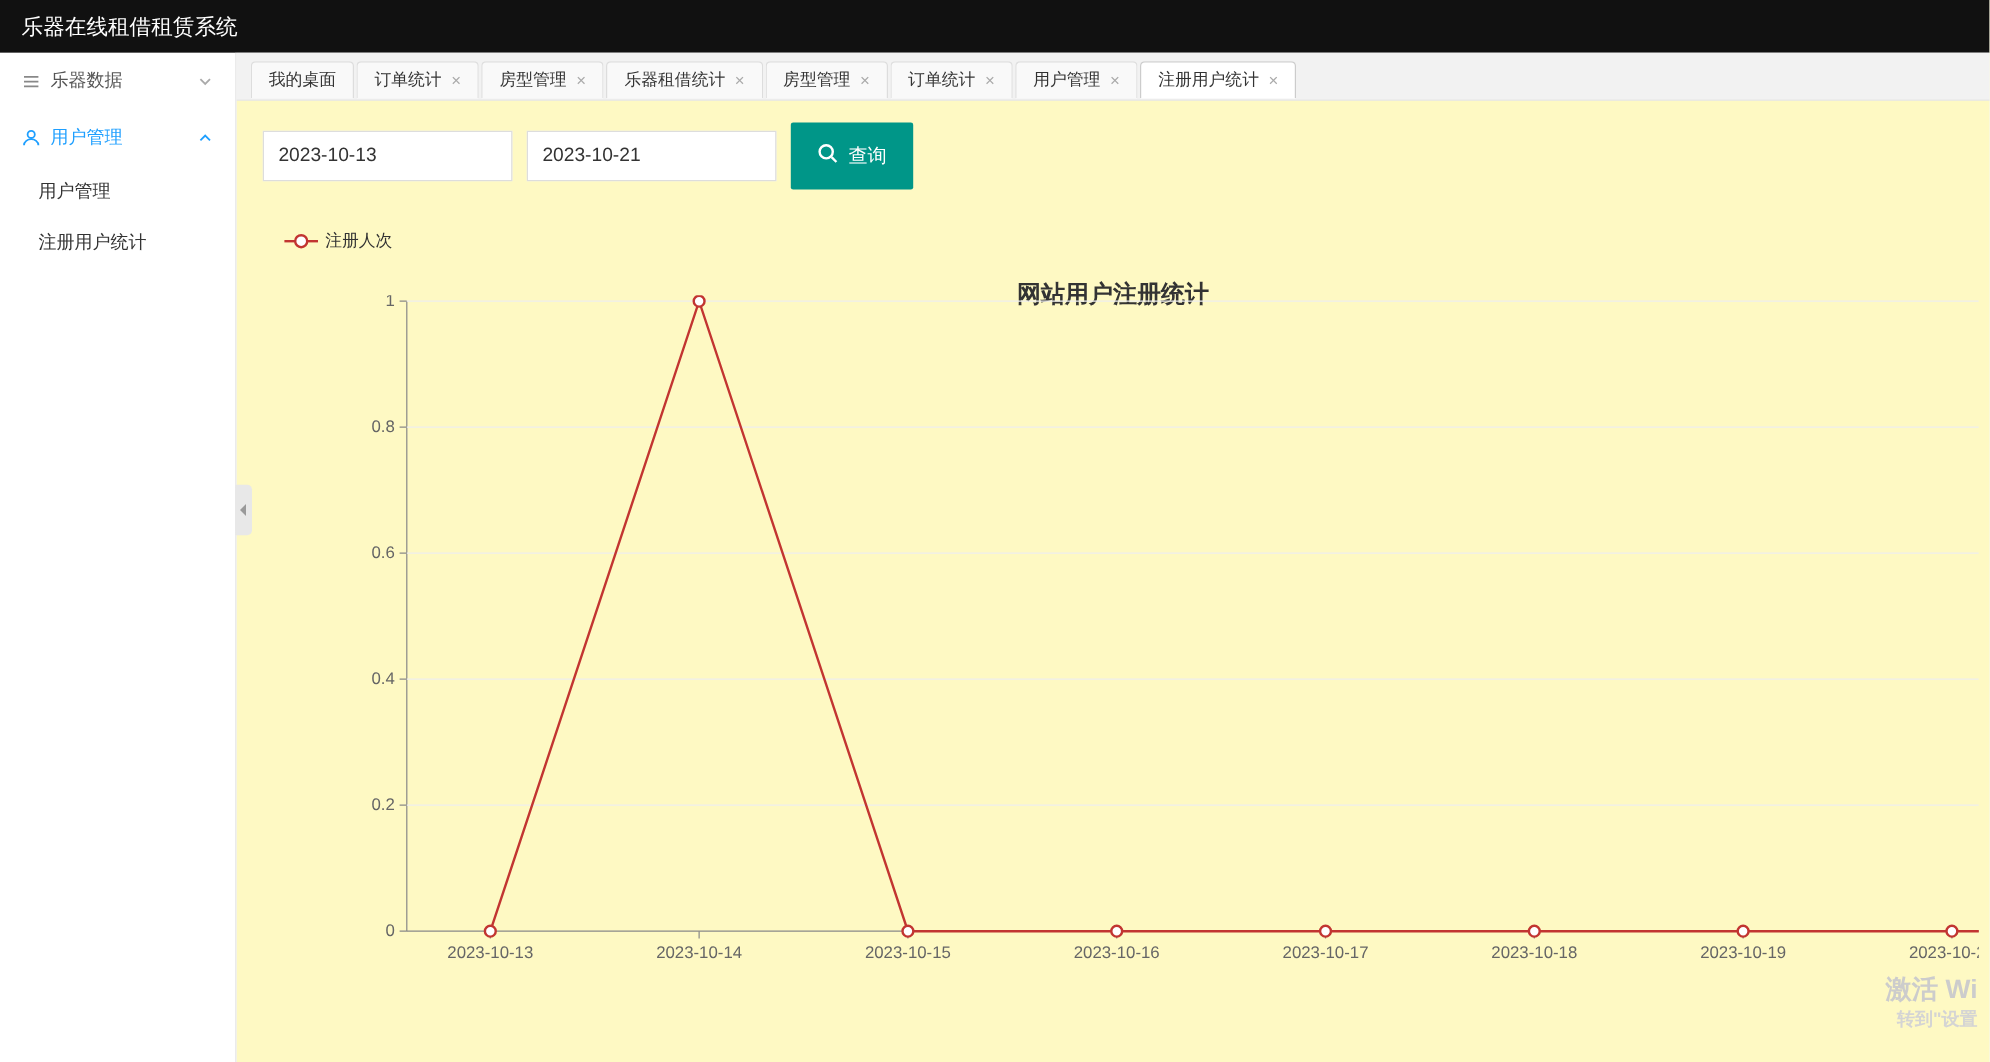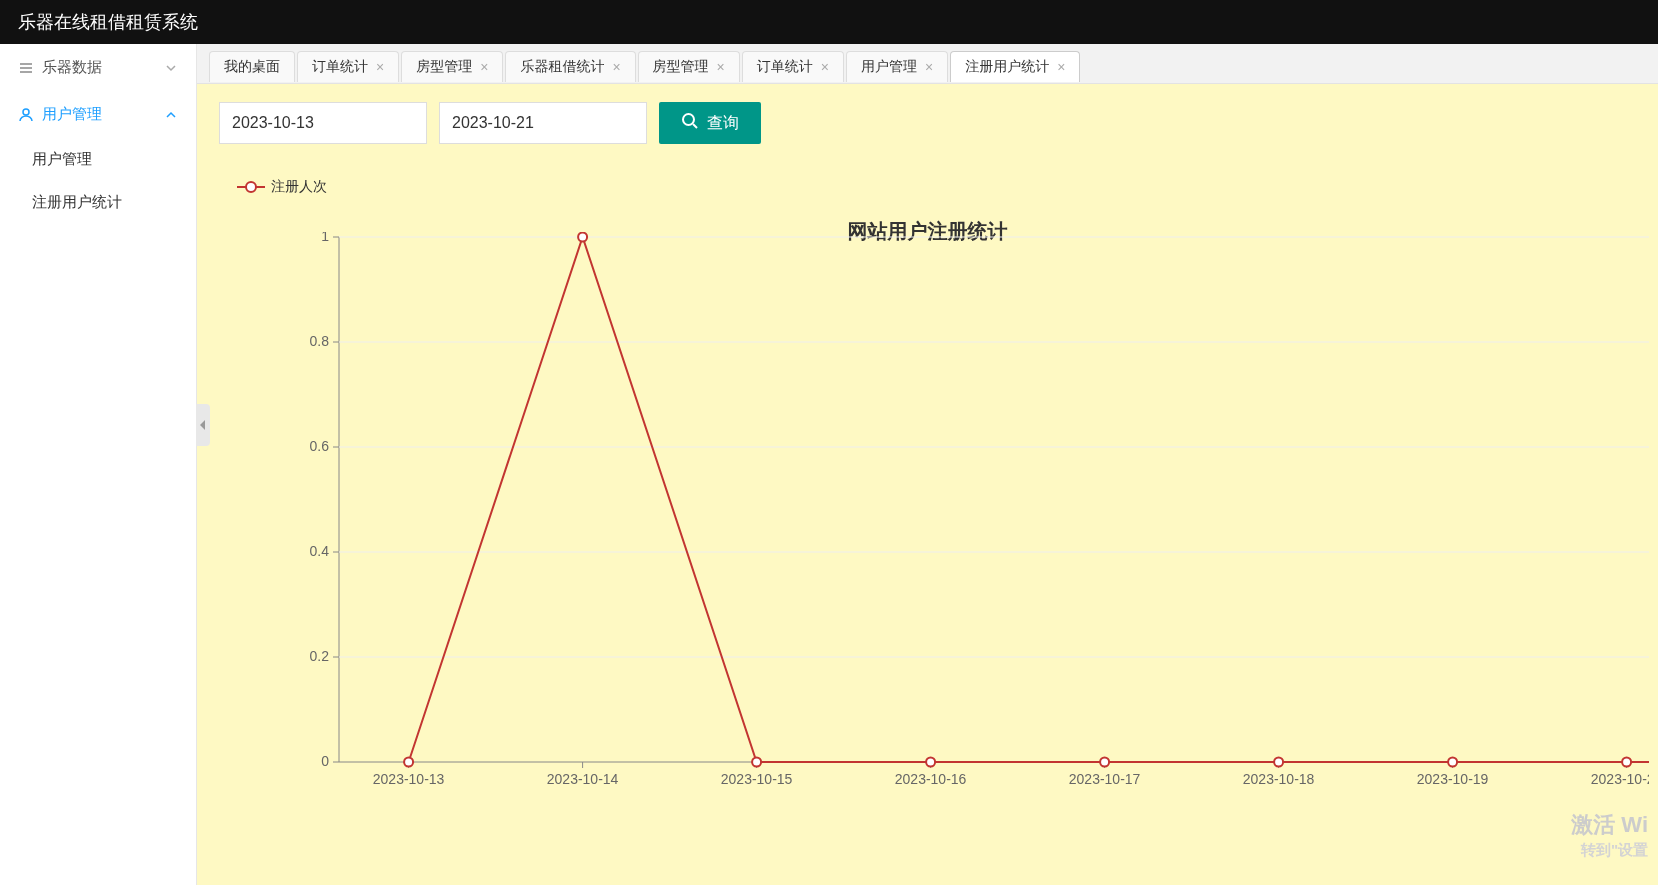--- a/index.html
+++ b/index.html
@@ -124,21 +124,21 @@
   .date-input {
     width: 208px;
     height: 42px;
     border: 1px solid #ddd;
     padding: 0 12px;
     font-size: 16px;
     color: #333;
     background: #fff;
   }
   .btn-query {
-    height: 42px;
+    height: 56px;
     background: #009688;
     color: #fff;
     border: none;
     padding: 17px 22px;
     font-size: 16px;
     display: flex;
     align-items: center;
     gap: 8px;
     cursor: pointer;
     border-radius: 2px;

